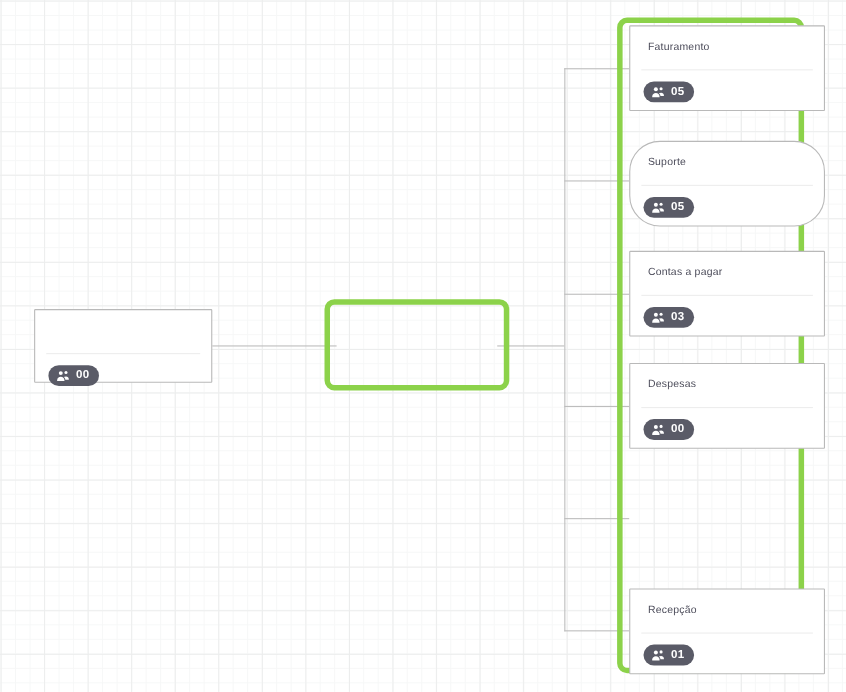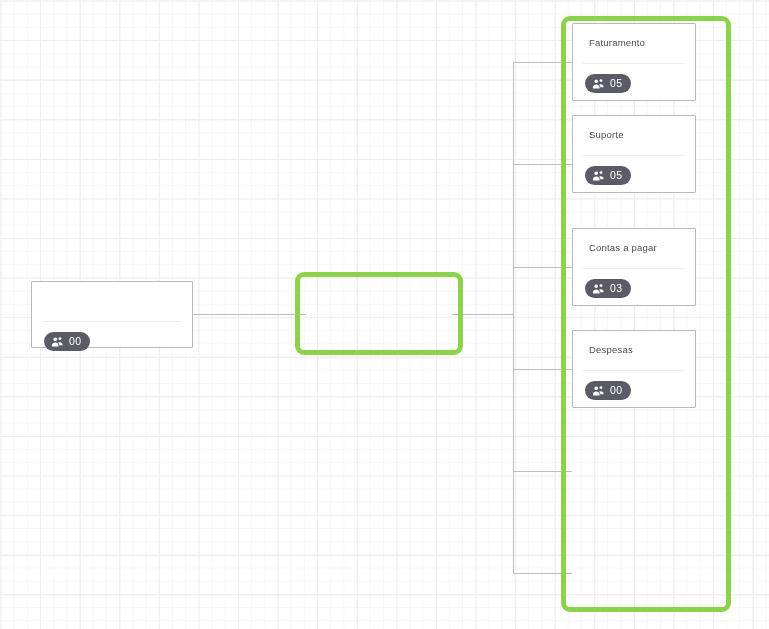--- a/index.html
+++ b/index.html
@@ -81,42 +81,42 @@
   }
   .badge-icon {
     width: 14px;
     height: 14px;
     display: block;
     flex: none;
   }
   .badge-count {
     color: #ffffff;
     font-size: 10.5px;
-    font-weight: normal;
+    font-weight: bold;
     letter-spacing: 0.4px;
     line-height: 1;
   }
 
   
   .selection {
     position: absolute;
     border: 5px solid #8cd24a;
     border-radius: 9px;
     box-sizing: border-box;
     background: transparent;
     pointer-events: none;
   }
 
   
   #node-root        { left: 31px;  top: 281px; width: 162px; height: 67px; }
   #node-brasil      { left: 306px; top: 281px; width: 146px; height: 67px; }
   #sel-brasil       { left: 295px; top: 272px; width: 168px; height: 83px; }
   #sel-departments  { left: 561px; top: 16px;  width: 170px; height: 596px; }
 
-  .dept { left: 572px; width: 124px; height: 78px; }
+  .dept { left: 572px; width: 178px; height: 78px; }
 </style>
 </head>
 <body>
 
 <div id="org-canvas">
 
   <div class="conn conn-h" style="left:193px; top:314px; width:113px;"></div>
 
   <div class="conn conn-h" style="left:452px; top:314px; width:61px;"></div>
 
@@ -154,21 +154,21 @@
       <svg class="badge-icon" viewBox="0 0 24 24">
         <circle cx="9" cy="7.2" r="3.1" fill="#ffffff"></circle>
         <path d="M3.3 18.2c0-3.2 2.6-5.2 5.7-5.2s5.7 2 5.7 5.2v1.3H3.3z" fill="#ffffff"></path>
         <circle cx="17.1" cy="6.2" r="2.4" fill="#ffffff"></circle>
         <path d="M13.6 13.4c1-.6 2.2-.9 3.5-.9 2.5 0 4.4 1.6 4.4 4.1v1.1h-5.4c0-1.7-.9-3.3-2.5-4.3z" fill="#ffffff"></path>
       </svg>
       <span class="badge-count">05</span>
     </div>
   </div>
 
-  <div class="node dept" style="top:115px;">
+  <div class="node dept" style="top:128px;border-radius:28px;">
     <div class="node-title">Suporte</div>
     <div class="node-divider"></div>
     <div class="badge">
       <svg class="badge-icon" viewBox="0 0 24 24">
         <circle cx="9" cy="7.2" r="3.1" fill="#ffffff"></circle>
         <path d="M3.3 18.2c0-3.2 2.6-5.2 5.7-5.2s5.7 2 5.7 5.2v1.3H3.3z" fill="#ffffff"></path>
         <circle cx="17.1" cy="6.2" r="2.4" fill="#ffffff"></circle>
         <path d="M13.6 13.4c1-.6 2.2-.9 3.5-.9 2.5 0 4.4 1.6 4.4 4.1v1.1h-5.4c0-1.7-.9-3.3-2.5-4.3z" fill="#ffffff"></path>
       </svg>
       <span class="badge-count">05</span>
@@ -197,14 +197,27 @@
         <circle cx="9" cy="7.2" r="3.1" fill="#ffffff"></circle>
         <path d="M3.3 18.2c0-3.2 2.6-5.2 5.7-5.2s5.7 2 5.7 5.2v1.3H3.3z" fill="#ffffff"></path>
         <circle cx="17.1" cy="6.2" r="2.4" fill="#ffffff"></circle>
         <path d="M13.6 13.4c1-.6 2.2-.9 3.5-.9 2.5 0 4.4 1.6 4.4 4.1v1.1h-5.4c0-1.7-.9-3.3-2.5-4.3z" fill="#ffffff"></path>
       </svg>
       <span class="badge-count">00</span>
     </div>
   </div>
 
 
+  <div class="node dept" style="top:535px;">
+    <div class="node-title">Recepção</div>
+    <div class="node-divider"></div>
+    <div class="badge">
+      <svg class="badge-icon" viewBox="0 0 24 24">
+        <circle cx="9" cy="7.2" r="3.1" fill="#ffffff"></circle>
+        <path d="M3.3 18.2c0-3.2 2.6-5.2 5.7-5.2s5.7 2 5.7 5.2v1.3H3.3z" fill="#ffffff"></path>
+        <circle cx="17.1" cy="6.2" r="2.4" fill="#ffffff"></circle>
+        <path d="M13.6 13.4c1-.6 2.2-.9 3.5-.9 2.5 0 4.4 1.6 4.4 4.1v1.1h-5.4c0-1.7-.9-3.3-2.5-4.3z" fill="#ffffff"></path>
+      </svg>
+      <span class="badge-count">01</span>
+    </div>
+  </div>
 
 </div>
 
 </body></html>

